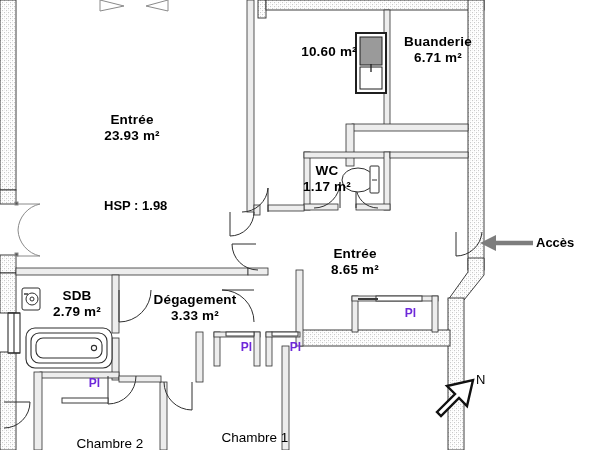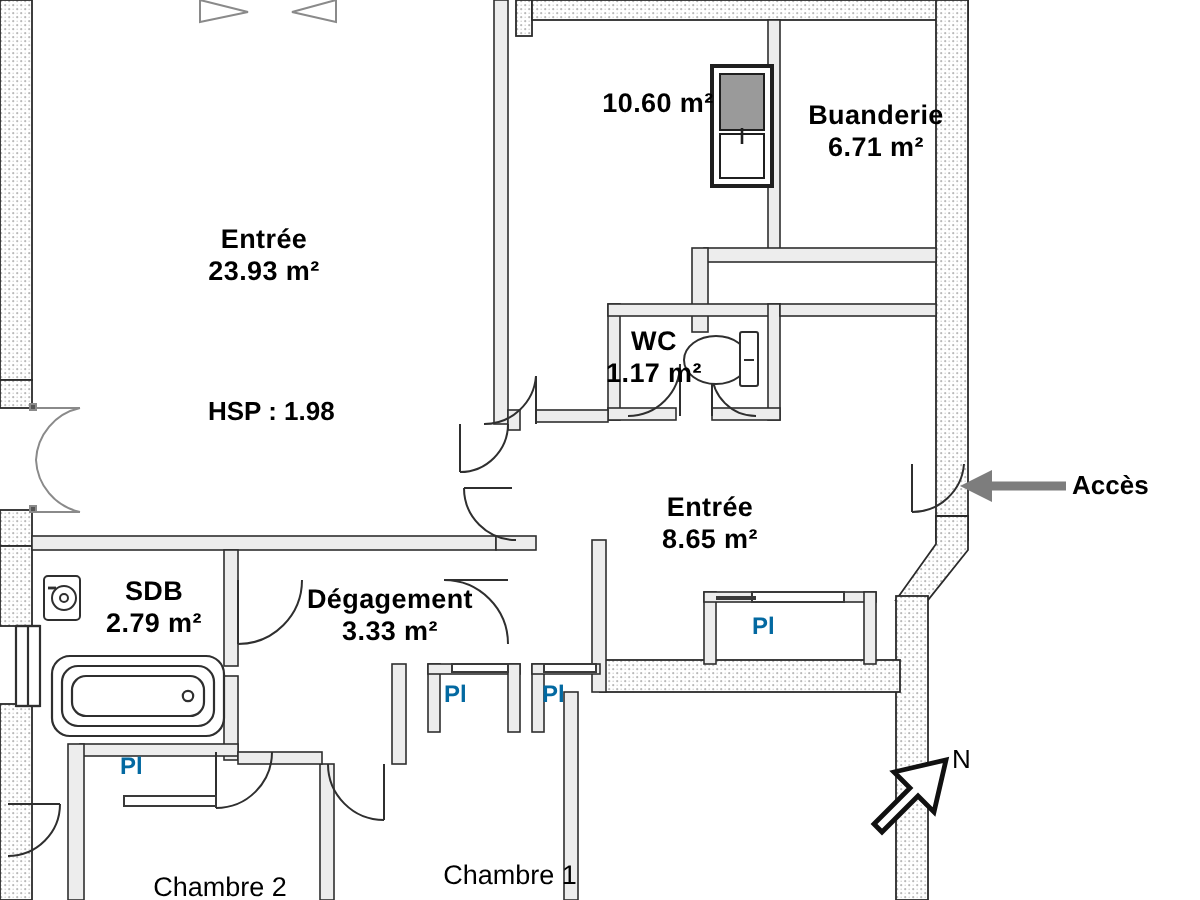--- a/index.html
+++ b/index.html
@@ -42,22 +42,22 @@
   }
   .room-label .rl-area {
     display: block;
     font-size: 13.5px;
     letter-spacing: 0.2px;
   }
   .closet-label {
     position: absolute;
     font-size: 12px;
     font-weight: bold;
-    color: #0369a1;
-    text-align: left;
+    color: #6d28d9;
+    text-align: right;
     white-space: nowrap;
     font-family: "Liberation Sans", sans-serif;
   }
   .note-label {
     position: absolute;
     font-size: 13px;
     font-weight: bold;
     color: #000;
     white-space: nowrap;
     font-family: "Liberation Sans", sans-serif;
@@ -269,21 +269,21 @@
 
   <div class="room-label" style="left:72px; top:112px; width:120px;">
     <span class="rl-name">Entrée</span>
     <span class="rl-area">23.93 m²</span>
   </div>
 
   <div class="room-label" style="left:274px; top:44px; width:110px;">
     <span class="rl-area">10.60 m²</span>
   </div>
 
-  <div class="room-label" style="left:378px; top:34px; width:120px;margin-top:16px;">
+  <div class="room-label" style="left:378px; top:34px; width:120px;">
     <span class="rl-name">Buanderie</span>
     <span class="rl-area">6.71 m²</span>
   </div>
 
   <div class="room-label" style="left:296px; top:163px; width:62px;">
     <span class="rl-name">WC</span>
     <span class="rl-area">1.17 m²</span>
   </div>
 
   <div class="room-label" style="left:300px; top:246px; width:110px;">

